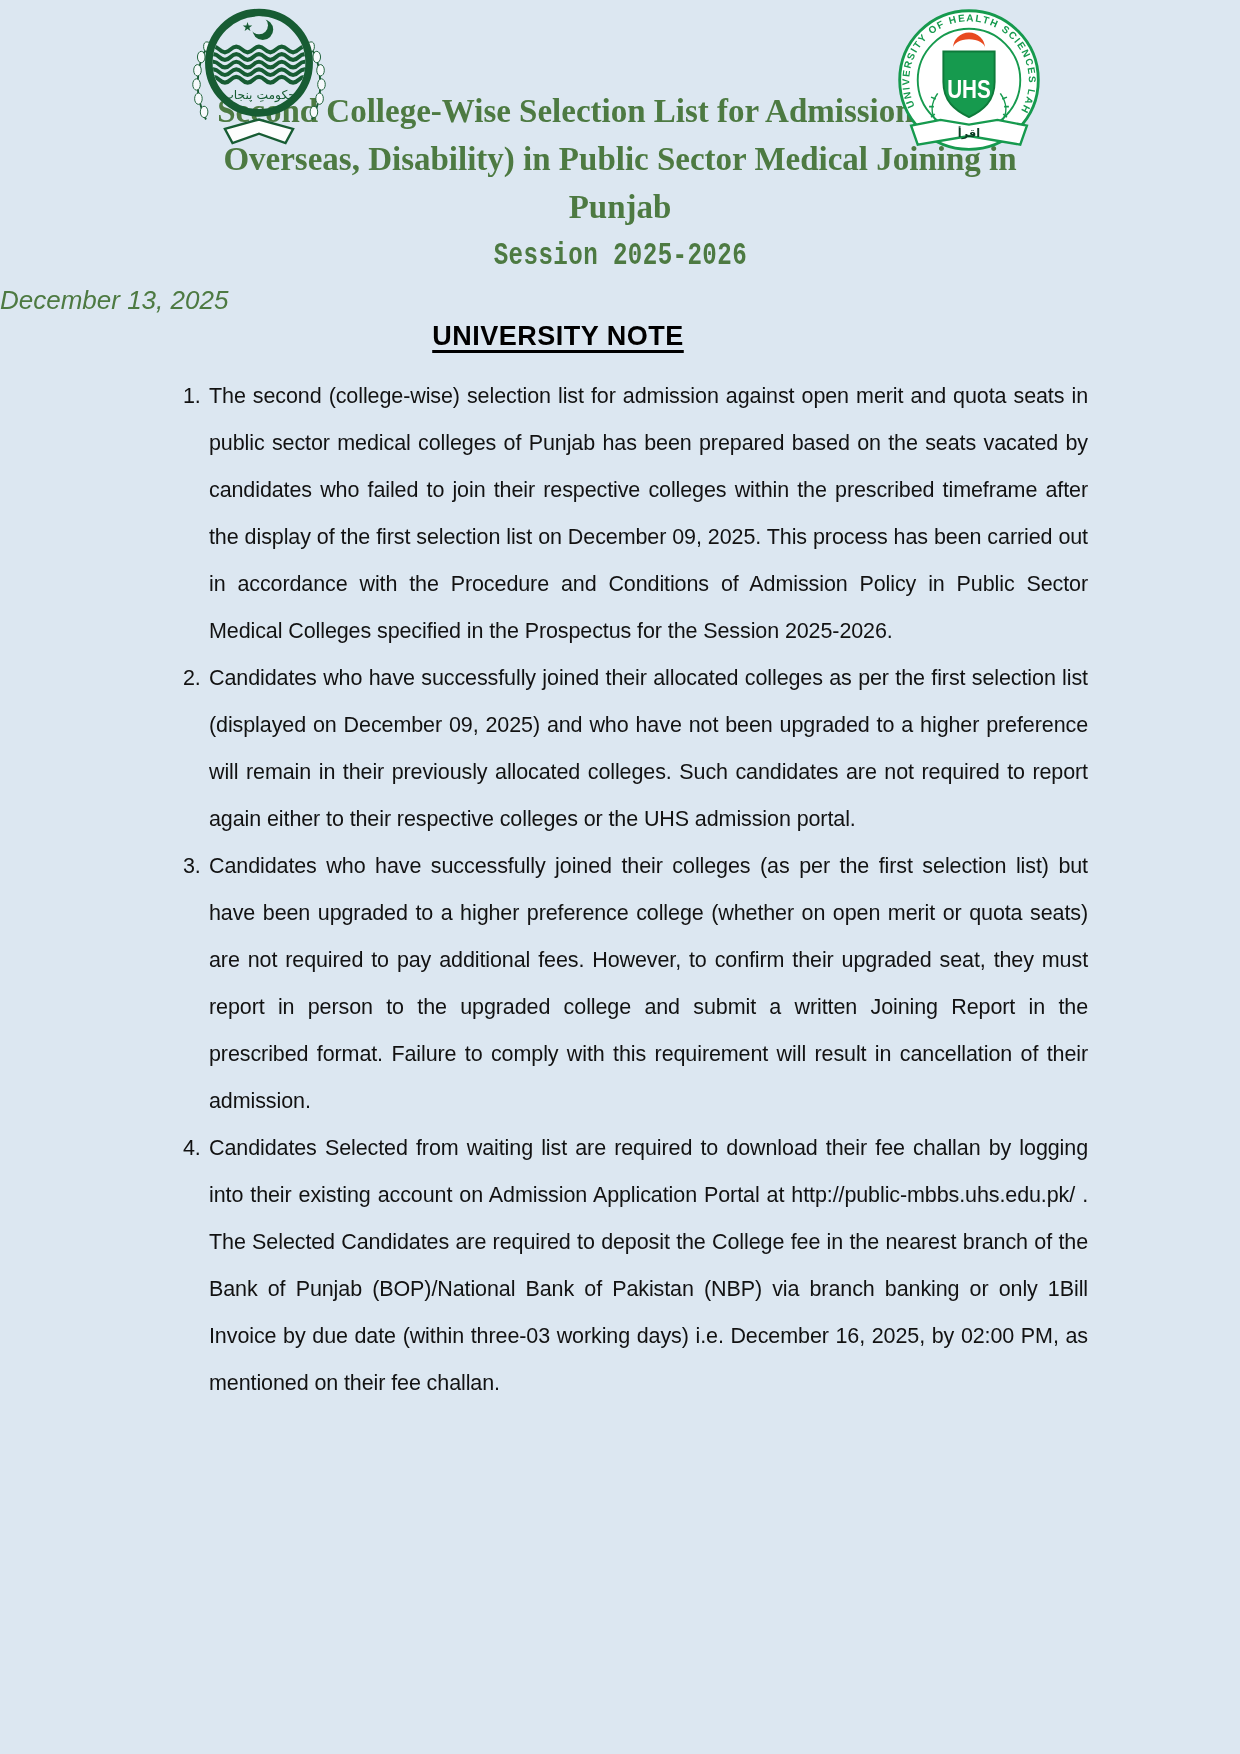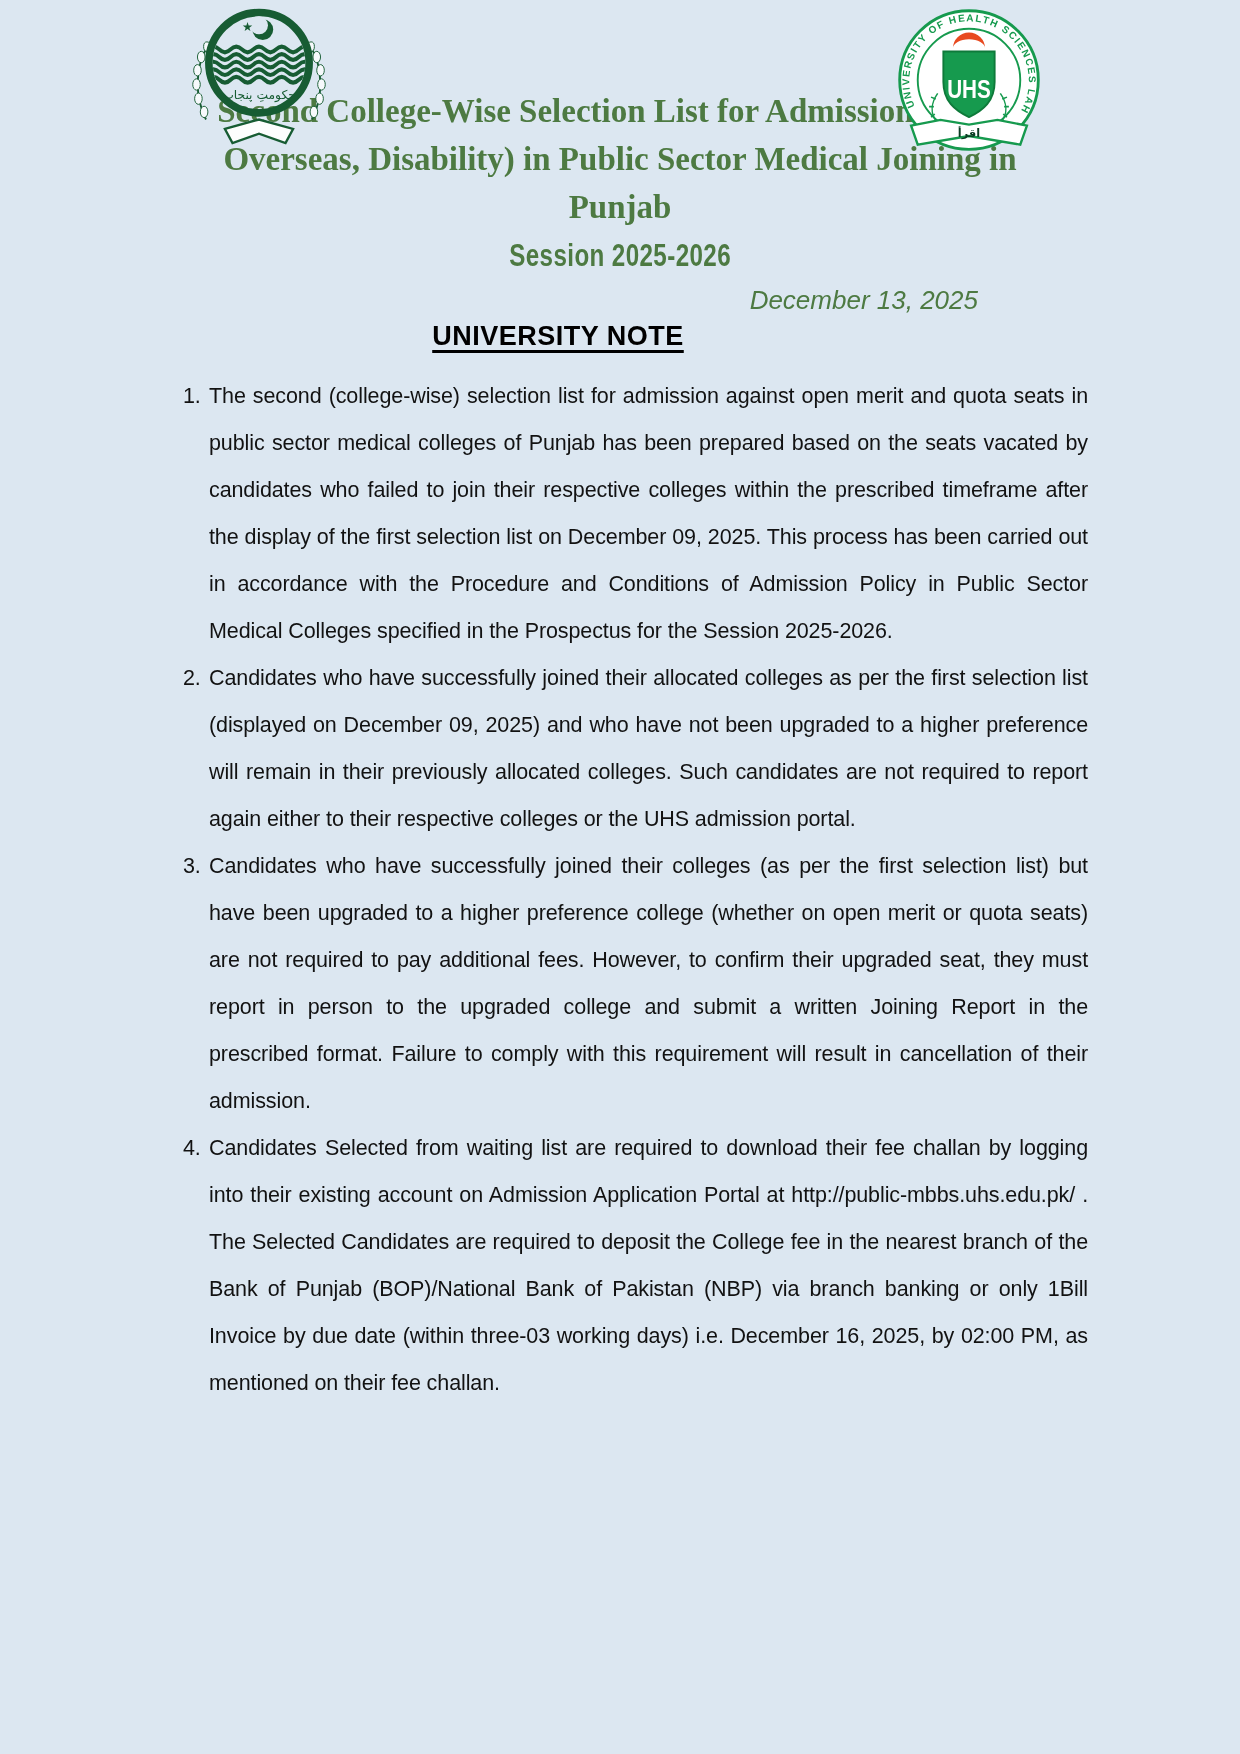--- a/index.html
+++ b/index.html
@@ -20,26 +20,26 @@
   .title{
     margin:0 auto;padding-top:87px;width:1060px;
     text-align:center;
     font-family:"Liberation Serif",serif;font-weight:bold;
     color:#4d7a42;font-size:33px;line-height:48px;
   }
   .title .tline{white-space:nowrap;}
 
   .session{
     text-align:center;color:#4d7a42;margin-top:8px;
-    font-weight:bold;font-size:31px;line-height:34px;
+    font-weight:bold;font-size:31px;line-height:34px;font-family:Liberation Mono, monospace;
   }
   .session .inner{display:inline-block;transform:scaleX(.78);letter-spacing:.5px;}
 
   .dateline{
-    text-align:right;padding-right:262px;margin-top:12px;
+    text-align:left;padding-right:262px;margin-top:12px;
     color:#4d7a42;font-style:italic;font-size:26px;line-height:30px;
   }
 
   .note-heading{
     width:fit-content;margin:4px auto 0;position:relative;left:-62px;
     font-size:27px;font-weight:bold;color:#000;
     text-decoration:underline;text-decoration-thickness:3px;text-underline-offset:5px;
     letter-spacing:.5px;line-height:34px;
   }
 

